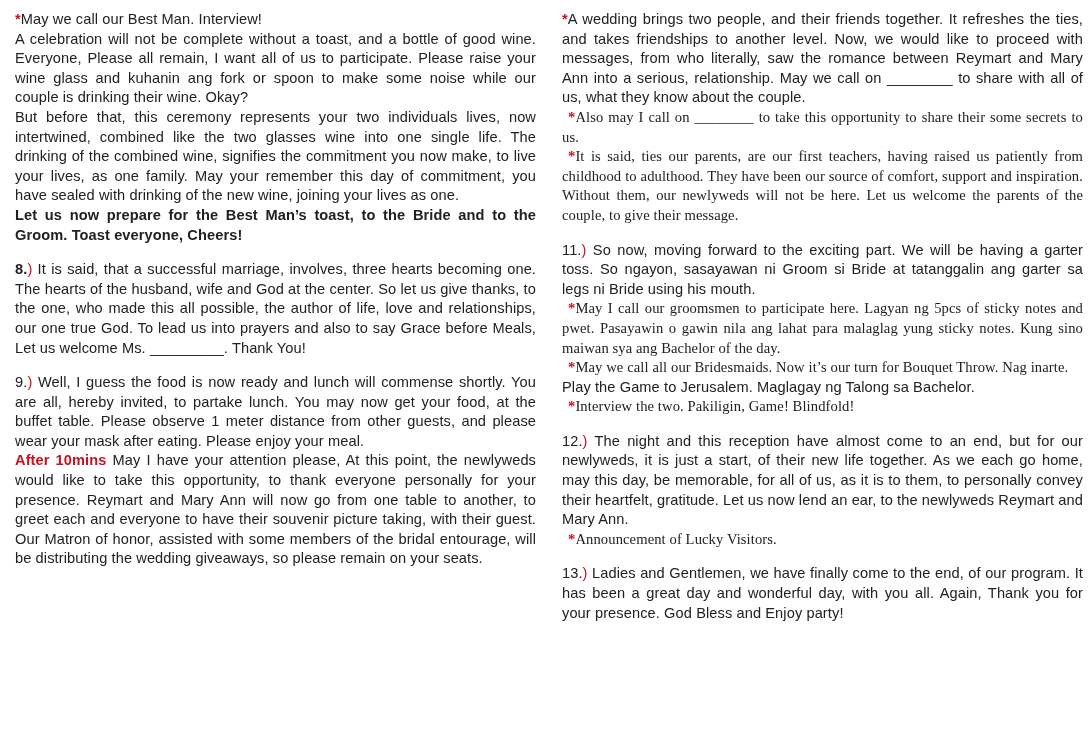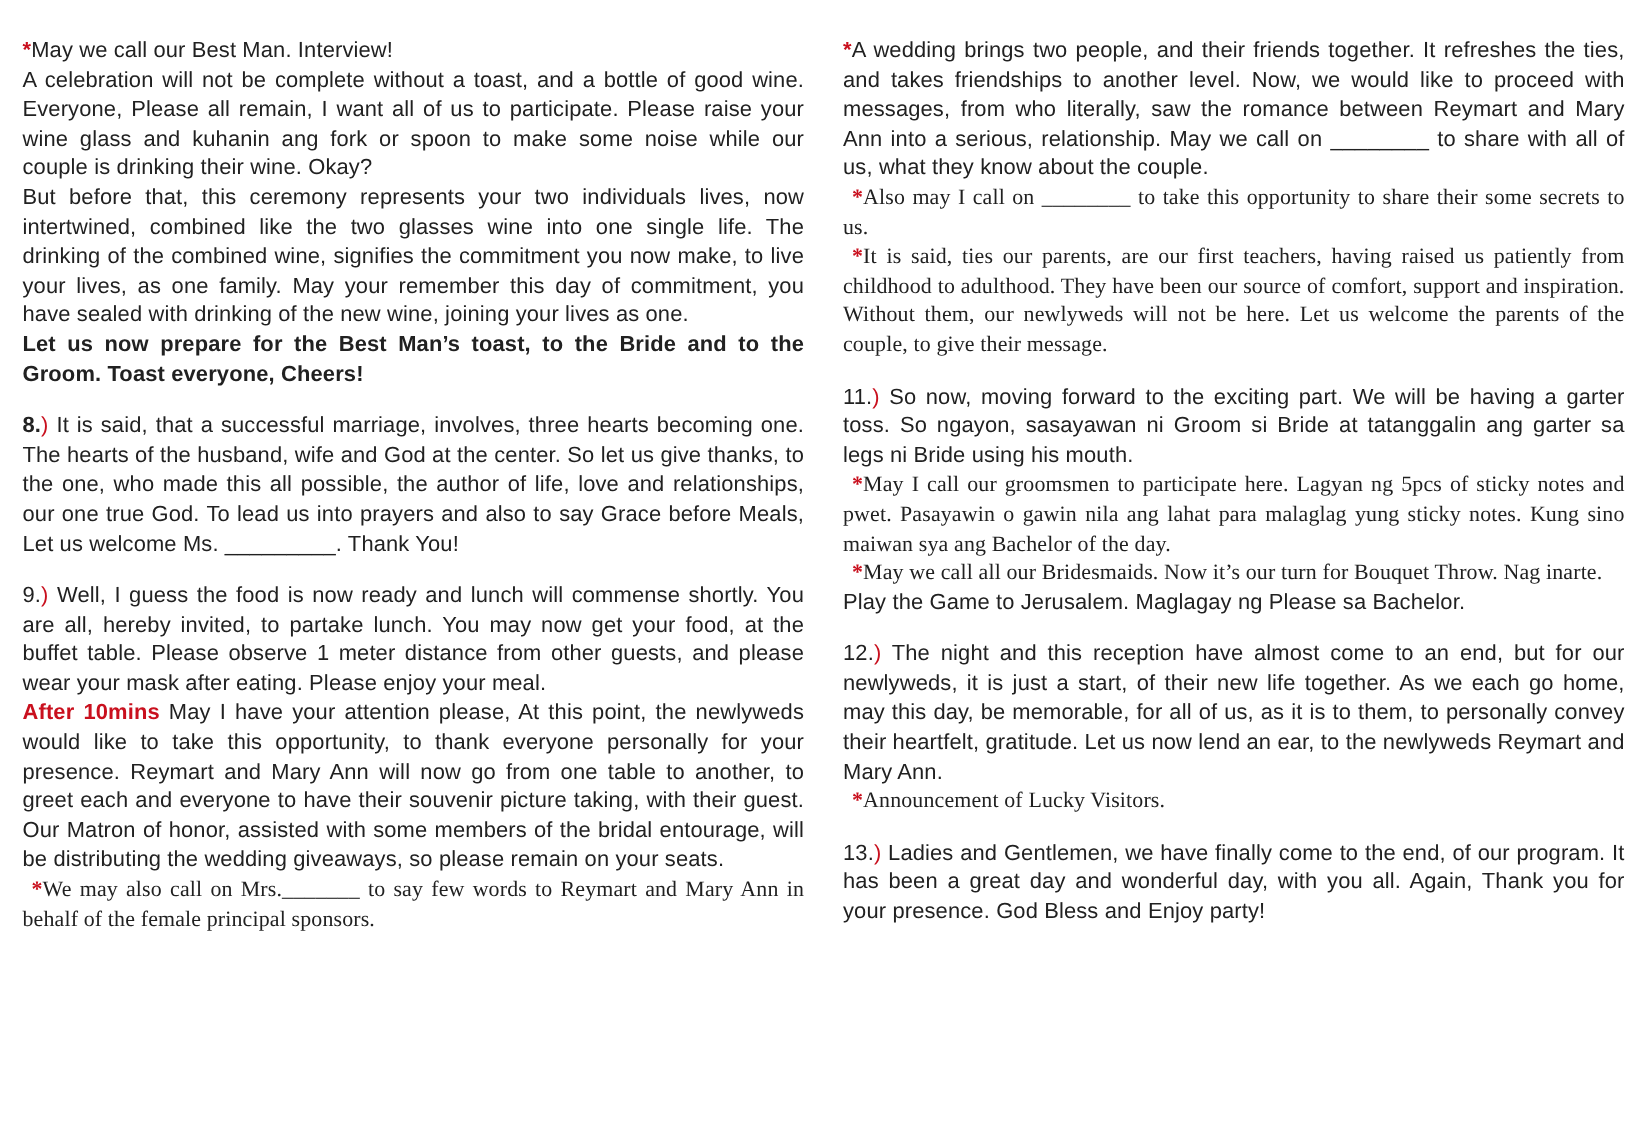--- a/index.html
+++ b/index.html
@@ -10,21 +10,21 @@
   body {
     width: 1092px;
     height: 748px;
     overflow: hidden;
     font-family: "Liberation Sans", sans-serif;
     color: #212121;
   }
   .page {
     display: flex;
     gap: 26px;
-    padding: 25px 14px 0 15px;
+    padding: 10px 14px 0 15px;
     box-sizing: border-box;
     width: 1092px;
   }
   .col {
     width: 521px;
     flex: 0 0 521px;
   }
   .para {
     font-size: 14.6px;
     line-height: 19.6px;
@@ -41,27 +41,27 @@
 
 <div class="page">
   <div class="col">
       <div class="para"><span class="red bold">*</span><span>May we call our Best Man. Interview!</span></div>
       <div class="para"><span>A celebration will not be complete without a toast, and a bottle of good wine. Everyone, Please all remain, I want all of us to participate. Please raise your wine glass and kuhanin ang fork or spoon to make some noise while our couple is drinking their wine. Okay?</span></div>
       <div class="para"><span>But before that, this ceremony represents your two individuals lives, now intertwined, combined like the two glasses wine into one single life. The drinking of the combined wine, signifies the commitment you now make, to live your lives, as one family. May your remember this day of commitment, you have sealed with drinking of the new wine, joining your lives as one.</span></div>
       <div class="para"><span class="bold">Let us now prepare for the Best Man’s toast, to the Bride and to the Groom. Toast everyone, Cheers!</span></div>
       <div class="para spaced"><span class="bold">8.</span><span class="red">)</span><span> It is said, that a successful marriage, involves, three hearts becoming one. The hearts of the husband, wife and God at the center. So let us give thanks, to the one, who made this all possible, the author of life, love and relationships, our one true God. To lead us into prayers and also to say Grace before Meals, Let us welcome Ms. _________. Thank You!</span></div>
       <div class="para spaced"><span>9.</span><span class="red">)</span><span> Well, I guess the food is now ready and lunch will commense shortly. You are all, hereby invited, to partake lunch. You may now get your food, at the buffet table. Please observe 1 meter distance from other guests, and please wear your mask after eating. Please enjoy your meal.</span></div>
       <div class="para"><span class="red bold">After 10mins</span><span> May I have your attention please, At this point, the newlyweds would like to take this opportunity, to thank everyone personally for your presence. Reymart and Mary Ann will now go from one table to another, to greet each and everyone to have their souvenir picture taking, with their guest. Our Matron of honor, assisted with some members of the bridal entourage, will be distributing the wedding giveaways, so please remain on your seats.</span></div>
-      <div class="para indent"><span class="red bold">*</span><span>We may also call on Mrs._______ to say few words to Reymart and Mary Ann in behalf of the female principal sponsors.</span></div>
     </div>
   <div class="col">
       <div class="para"><span class="red bold">*</span><span>A wedding brings two people, and their friends together. It refreshes the ties, and takes friendships to another level. Now, we would like to proceed with messages, from who literally, saw the romance between Reymart and Mary Ann into a serious, relationship. May we call on ________ to share with all of us, what they know about the couple.</span></div>
       <div class="para indent"><span class="red bold">*</span><span>Also may I call on ________ to take this opportunity to share their some secrets to us.</span></div>
       <div class="para indent"><span class="red bold">*</span><span>It is said, ties our parents, are our first teachers, having raised us patiently from childhood to adulthood. They have been our source of comfort, support and inspiration. Without them, our newlyweds will not be here. Let us welcome the parents of the couple, to give their message.</span></div>
       <div class="para spaced"><span>11.</span><span class="red">)</span><span> So now, moving forward to the exciting part. We will be having a garter toss. So ngayon, sasayawan ni Groom si Bride at tatanggalin ang garter sa legs ni Bride using his mouth.</span></div>
       <div class="para indent"><span class="red bold">*</span><span>May I call our groomsmen to participate here. Lagyan ng 5pcs of sticky notes and pwet. Pasayawin o gawin nila ang lahat para malaglag yung sticky notes. Kung sino maiwan sya ang Bachelor of the day.</span></div>
       <div class="para indent"><span class="red bold">*</span><span>May we call all our Bridesmaids. Now it’s our turn for Bouquet Throw. Nag inarte.</span></div>
-      <div class="para"><span>Play the Game to Jerusalem. Maglagay ng Please sa Bachelor.</span></div>
+      <div class="para"><span>Play the Game to Jerusalem. Maglagay ng Talong sa Bachelor.</span></div>
+      <div class="para indent"><span class="red bold">*</span><span>Interview the two. Pakiligin, Game! Blindfold!</span></div>
       <div class="para spaced"><span>12.</span><span class="red">)</span><span> The night and this reception have almost come to an end, but for our newlyweds, it is just a start, of their new life together. As we each go home, may this day, be memorable, for all of us, as it is to them, to personally convey their heartfelt, gratitude. Let us now lend an ear, to the newlyweds Reymart and Mary Ann.</span></div>
       <div class="para indent"><span class="red bold">*</span><span>Announcement of Lucky Visitors.</span></div>
       <div class="para spaced"><span>13.</span><span class="red">)</span><span> Ladies and Gentlemen, we have finally come to the end, of our program. It has been a great day and wonderful day, with you all. Again, Thank you for your presence. God Bless and Enjoy party!</span></div>
     </div>
 </div>
 
 </body></html>

